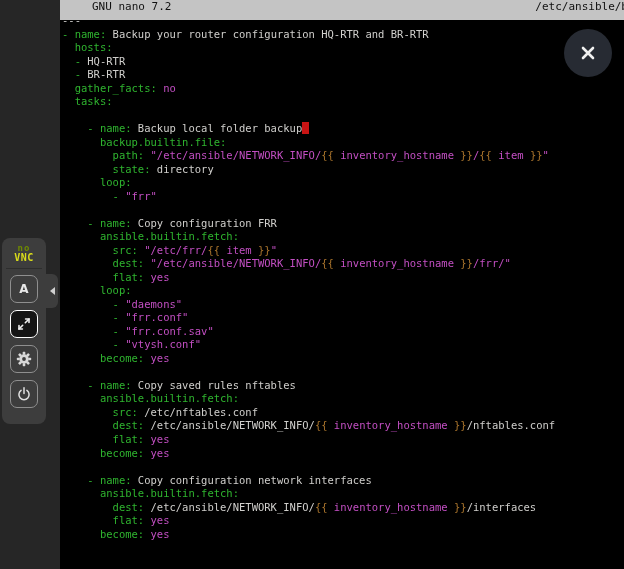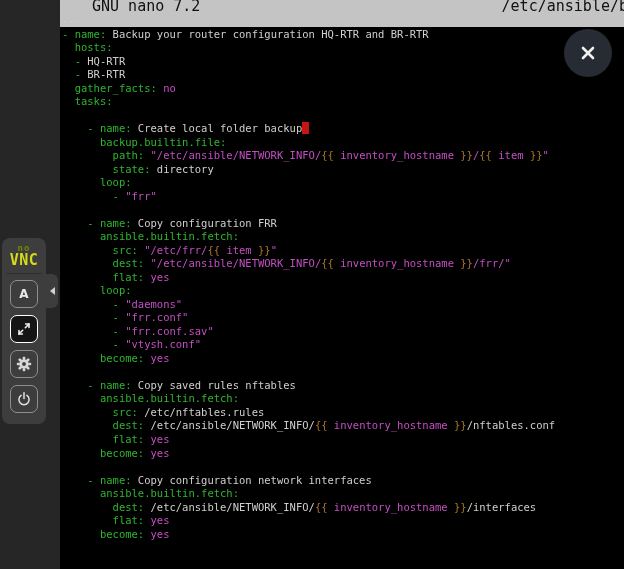--- a/index.html
+++ b/index.html
@@ -7,23 +7,23 @@
     width:624px;height:569px;overflow:hidden;position:relative;
     background:#262626;
     font-family:"DejaVu Sans Mono",monospace;
   }
   
   .terminal{
     position:absolute;left:60px;top:0;width:564px;height:569px;
     background:#000;
   }
   .titlebar{
-    position:absolute;top:0;left:0;right:0;height:27px;
+    position:absolute;top:0;left:0;right:0;height:20px;
     background:var(--titlebar-bg,#c4c4c4);color:#111;
-    font-size:15px;line-height:13px;
+    font-size:11px;line-height:13px;
     display:flex;justify-content:space-between;
     white-space:pre;overflow:hidden;
   }
   .titlebar .tleft{padding-left:32px;}
   .titlebar .tright{margin-right:-4px;}
   .code{
     position:absolute;top:14px;left:2px;right:0;bottom:0;
     font-size:10.5px;
   }
   .line{height:13.53px;line-height:13.53px;white-space:pre;}
@@ -42,21 +42,21 @@
   .vnc-panel{
     position:absolute;left:2px;top:238px;width:44px;height:186px;
     background:#3d3d3d;border-radius:8px;
   }
   .vnc-logo{
     text-align:center;padding-top:6px;font-weight:bold;
     font-family:"DejaVu Sans Mono",monospace;line-height:1.0;
     user-select:none;
   }
   .vnc-logo .l1{display:block;font-size:9px;color:#6f8b00;letter-spacing:1px;}
-  .vnc-logo .l2{display:block;font-size:15px;color:#d8db1a;letter-spacing:0.5px;}
+  .vnc-logo .l2{display:block;font-size:10px;color:#d8db1a;letter-spacing:0.5px;}
   .vnc-sep{height:1px;background:#2e2e2e;margin:5px 4px 6px 4px;}
   .vnc-btn{
     width:28px;height:28px;margin:0 auto 7px auto;box-sizing:border-box;
     border:1.5px solid #8f8f8f;border-radius:7px;
     display:flex;align-items:center;justify-content:center;
     color:#e2e2e2;background:transparent;cursor:pointer;
   }
   .vnc-btn.active{background:#151515;border-color:#ffffff;}
   .vnc-btn .a-glyph{
     font-size:12px;font-weight:bold;font-family:"DejaVu Sans",sans-serif;
@@ -83,42 +83,42 @@
   </div>
   <div class="code">
       <div class="line"><span class="c-plain">---</span></div>
       <div class="line"><span class="c-key">- name:</span><span class="c-plain"> Backup your router configuration HQ-RTR and BR-RTR</span></div>
       <div class="line"><span class="c-key">  hosts:</span></div>
       <div class="line"><span class="c-key">  - </span><span class="c-plain">HQ-RTR</span></div>
       <div class="line"><span class="c-key">  - </span><span class="c-plain">BR-RTR</span></div>
       <div class="line"><span class="c-key">  gather_facts:</span><span class="c-plain"> </span><span class="c-str">no</span></div>
       <div class="line"><span class="c-key">  tasks:</span></div>
       <div class="line"></div>
-      <div class="line"><span class="c-key">    - name:</span><span class="c-plain"> Create local folder backup</span><span class="c-cursor"> </span></div>
+      <div class="line"><span class="c-key">    - name:</span><span class="c-plain"> Backup local folder backup</span><span class="c-cursor"> </span></div>
       <div class="line"><span class="c-key">      backup.builtin.file:</span></div>
       <div class="line"><span class="c-key">        path:</span><span class="c-plain"> </span><span class="c-str">"/etc/ansible/NETWORK_INFO/</span><span class="c-brace">{{</span><span class="c-str"> inventory_hostname </span><span class="c-brace">}}</span><span class="c-str">/</span><span class="c-brace">{{</span><span class="c-str"> item </span><span class="c-brace">}}</span><span class="c-str">"</span></div>
       <div class="line"><span class="c-key">        state:</span><span class="c-plain"> directory</span></div>
       <div class="line"><span class="c-key">      loop:</span></div>
       <div class="line"><span class="c-key">        - </span><span class="c-str">"frr"</span></div>
       <div class="line"></div>
       <div class="line"><span class="c-key">    - name:</span><span class="c-plain"> Copy configuration FRR</span></div>
       <div class="line"><span class="c-key">      ansible.builtin.fetch:</span></div>
       <div class="line"><span class="c-key">        src:</span><span class="c-plain"> </span><span class="c-str">"/etc/frr/</span><span class="c-brace">{{</span><span class="c-str"> item </span><span class="c-brace">}}</span><span class="c-str">"</span></div>
       <div class="line"><span class="c-key">        dest:</span><span class="c-plain"> </span><span class="c-str">"/etc/ansible/NETWORK_INFO/</span><span class="c-brace">{{</span><span class="c-str"> inventory_hostname </span><span class="c-brace">}}</span><span class="c-str">/frr/"</span></div>
       <div class="line"><span class="c-key">        flat:</span><span class="c-plain"> </span><span class="c-str">yes</span></div>
       <div class="line"><span class="c-key">      loop:</span></div>
       <div class="line"><span class="c-key">        - </span><span class="c-str">"daemons"</span></div>
       <div class="line"><span class="c-key">        - </span><span class="c-str">"frr.conf"</span></div>
       <div class="line"><span class="c-key">        - </span><span class="c-str">"frr.conf.sav"</span></div>
       <div class="line"><span class="c-key">        - </span><span class="c-str">"vtysh.conf"</span></div>
       <div class="line"><span class="c-key">      become:</span><span class="c-plain"> </span><span class="c-str">yes</span></div>
       <div class="line"></div>
       <div class="line"><span class="c-key">    - name:</span><span class="c-plain"> Copy saved rules nftables</span></div>
       <div class="line"><span class="c-key">      ansible.builtin.fetch:</span></div>
-      <div class="line"><span class="c-key">        src:</span><span class="c-plain"> /etc/nftables.rules</span></div>
+      <div class="line"><span class="c-key">        src:</span><span class="c-plain"> /etc/nftables.conf</span></div>
       <div class="line"><span class="c-key">        dest:</span><span class="c-plain"> /etc/ansible/NETWORK_INFO/</span><span class="c-brace">{{</span><span class="c-str"> inventory_hostname </span><span class="c-brace">}}</span><span class="c-plain">/nftables.conf</span></div>
       <div class="line"><span class="c-key">        flat:</span><span class="c-plain"> </span><span class="c-str">yes</span></div>
       <div class="line"><span class="c-key">      become:</span><span class="c-plain"> </span><span class="c-str">yes</span></div>
       <div class="line"></div>
       <div class="line"><span class="c-key">    - name:</span><span class="c-plain"> Copy configuration network interfaces</span></div>
       <div class="line"><span class="c-key">      ansible.builtin.fetch:</span></div>
       <div class="line"><span class="c-key">        dest:</span><span class="c-plain"> /etc/ansible/NETWORK_INFO/</span><span class="c-brace">{{</span><span class="c-str"> inventory_hostname </span><span class="c-brace">}}</span><span class="c-plain">/interfaces</span></div>
       <div class="line"><span class="c-key">        flat:</span><span class="c-plain"> </span><span class="c-str">yes</span></div>
       <div class="line"><span class="c-key">      become:</span><span class="c-plain"> </span><span class="c-str">yes</span></div>
     </div>

